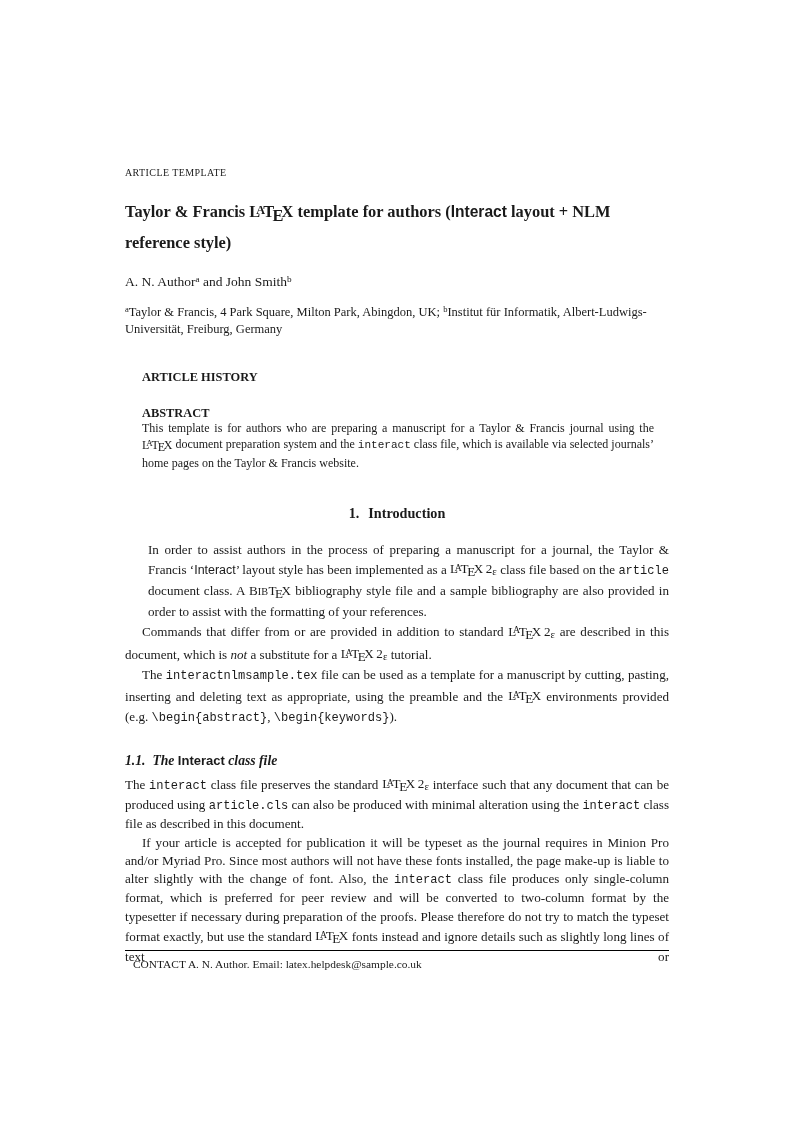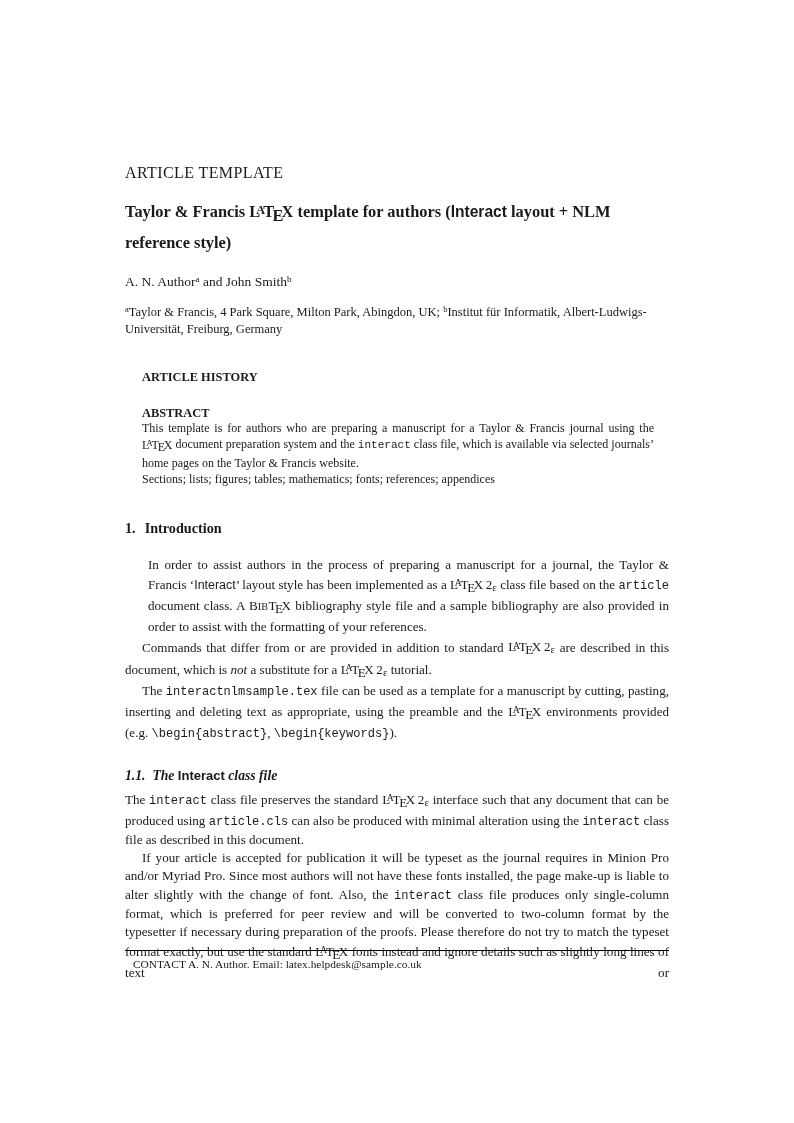--- a/index.html
+++ b/index.html
@@ -9,21 +9,21 @@
     width: 794px;
     height: 1123px;
     margin: 0 auto;
     background: #ffffff;
     color: #1a1a1a;
     font-family: "Liberation Serif", "DejaVu Serif", serif;
     padding: 165px 125px 0 125px;
     overflow: hidden;
   }
   .running-head {
-    font-size: 16px;
+    font-size: 10px;
     line-height: 16px;
     letter-spacing: 0.4px;
   }
   .title {
     margin-top: 16px;
     font-size: 16.4px;
     line-height: 27px;
     font-weight: bold;
   }
   .authors {
@@ -50,20 +50,21 @@
     font-size: 12px;
     line-height: 15.6px;
   }
   .justify { text-align: justify; }
   .spaced { margin-top: 21px; }
   .section-heading {
     margin-top: 33px;
     font-size: 14.2px;
     line-height: 17px;
     font-weight: bold;
+    text-align: center;
   }
   .heading-gap { display: inline-block; width: 9px; }
   .body-par {
     font-size: 13.1px;
     line-height: 18.2px;
     text-align: justify;
     hyphens: auto;
   }
   .first-par { margin-top: 19px; margin-left: 23px; }
   .indent { text-indent: 17px; }
@@ -147,21 +148,20 @@
   <div class="authors"><span class="seg-rm">A. N. Author</span><span class="seg-sup">a</span><span class="seg-rm"> and John Smith</span><span class="seg-sup">b</span></div>
 
   <div class="affiliations"><span class="seg-sup">a</span><span class="seg-rm">Taylor &amp; Francis, 4 Park Square, Milton Park, Abingdon, UK; </span><span class="seg-sup">b</span><span class="seg-rm">Institut für Informatik, Albert-Ludwigs-Universität, Freiburg, Germany</span></div>
 
   <div class="meta">
     <div class="meta-label">ARTICLE HISTORY</div>
 
     <div class="meta-label spaced">ABSTRACT</div>
     <div class="meta-text justify"><span class="seg-rm">This template is for authors who are preparing a manuscript for a Taylor &amp; Francis journal using the </span><span class="logo"><span>L</span><span class="lxa">A</span><span>T</span><span class="lxe">E</span><span>X</span></span><span class="seg-rm"> document preparation system and the </span><span class="seg-tt">interact</span><span class="seg-rm"> class file, which is available via selected journals’ home pages on the Taylor &amp; Francis website.</span></div>
 
-    <div class="meta-text">Sections; lists; figures; tables; mathematics; fonts; references; appendices</div>
   </div>
 
   <h2 class="section-heading">
     <span>1.</span><span class="heading-gap"></span><span>Introduction</span>
   </h2>
 
   <p class="body-par first-par"><span class="seg-rm">In order to assist authors in the process of preparing a manuscript for a journal, the Taylor &amp; Francis ‘</span><span class="seg-sf">Interact</span><span class="seg-rm">’ layout style has been implemented as a </span><span class="logo"><span>L</span><span class="lxa">A</span><span>T</span><span class="lxe">E</span><span>X</span><span> 2</span><span class="eps">ε</span></span><span class="seg-rm"> class file based on the </span><span class="seg-tt">article</span><span class="seg-rm"> document class. A </span><span class="logo"><span>B</span><span class="sc">IB</span><span>T</span><span class="lxe">E</span><span>X</span></span><span class="seg-rm"> bibliography style file and a sample bibliography are also provided in order to assist with the formatting of your references.</span></p>
 
   <p class="body-par indent"><span class="seg-rm">Commands that differ from or are provided in addition to standard </span><span class="logo"><span>L</span><span class="lxa">A</span><span>T</span><span class="lxe">E</span><span>X</span><span> 2</span><span class="eps">ε</span></span><span class="seg-rm"> are described in this document, which is </span><span class="seg-it">not</span><span class="seg-rm"> a substitute for a </span><span class="logo"><span>L</span><span class="lxa">A</span><span>T</span><span class="lxe">E</span><span>X</span><span> 2</span><span class="eps">ε</span></span><span class="seg-rm"> tutorial.</span></p>
 

